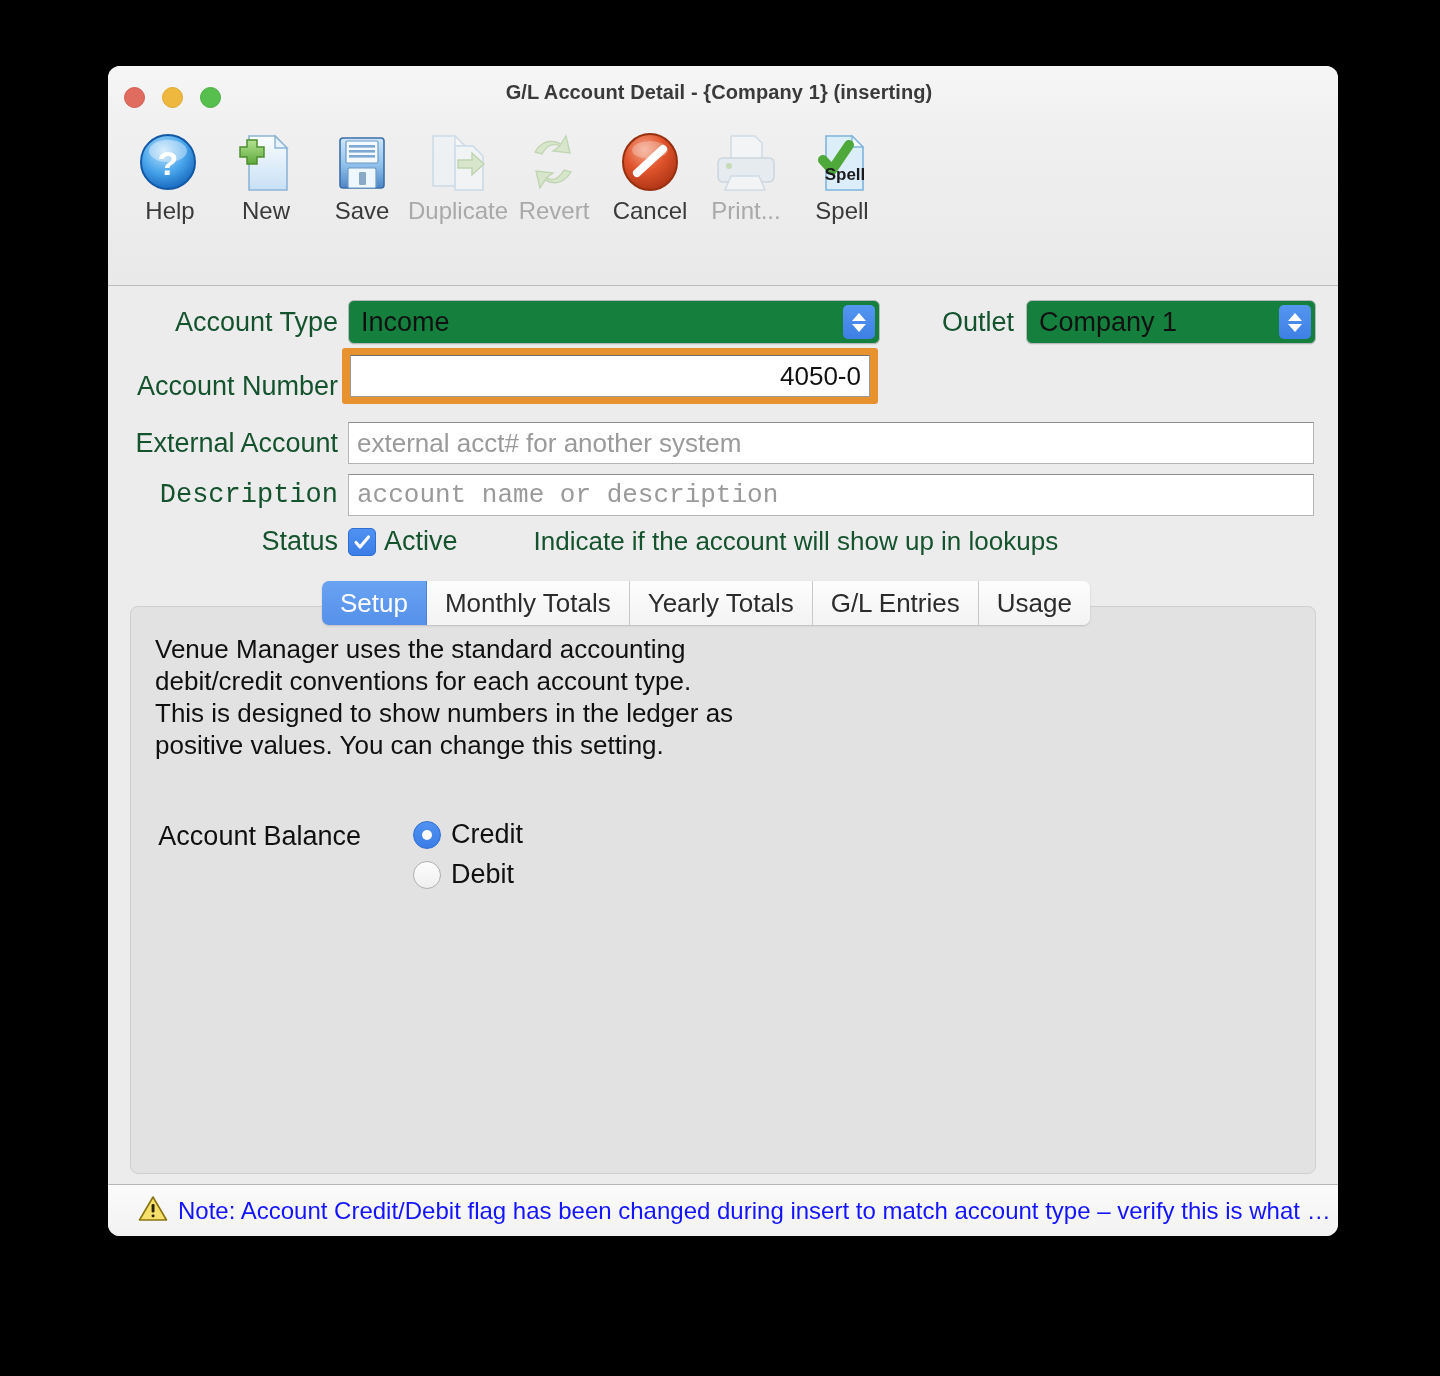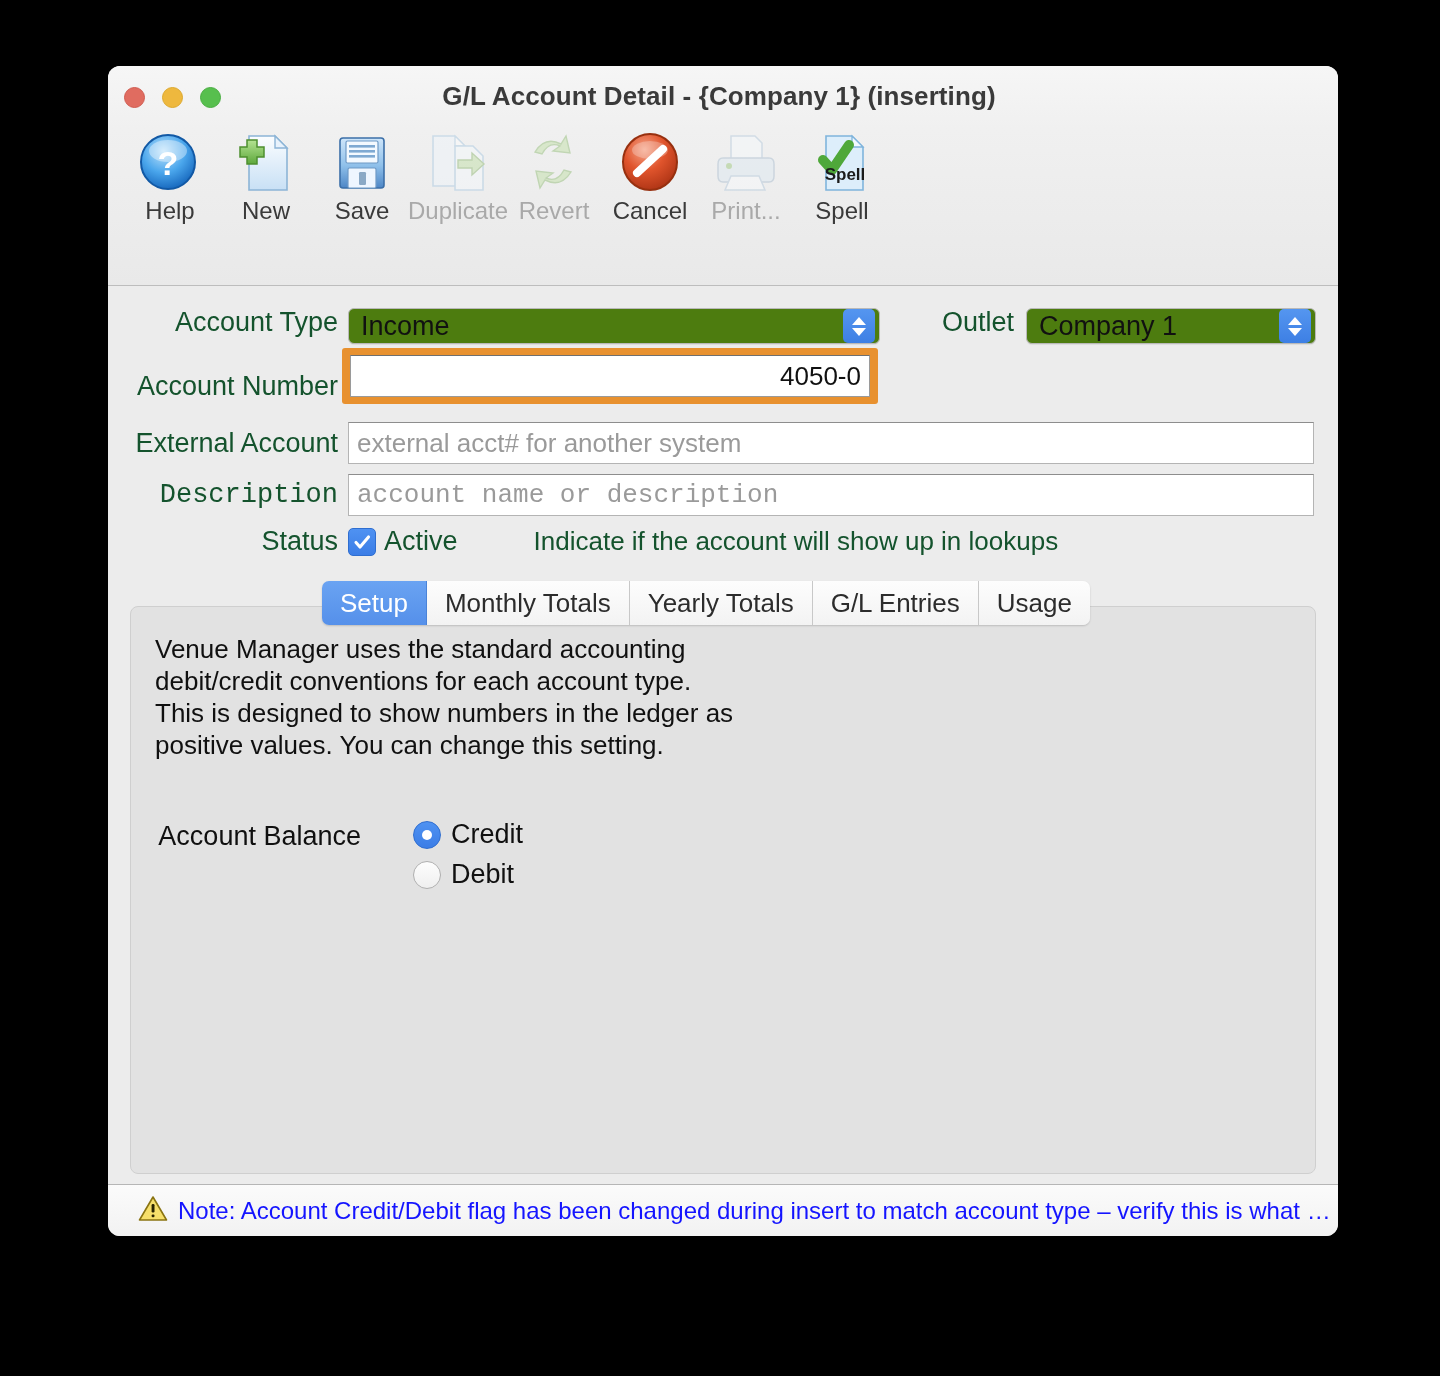--- a/index.html
+++ b/index.html
@@ -43,21 +43,21 @@
     border-radius: 50%;
   }
   .light.red    { background: #e06c60; border: 1px solid #d05b50; }
   .light.yellow { background: #eeb83e; border: 1px solid #dda92e; }
   .light.green  { background: #57bf4e; border: 1px solid #49ae41; }
 
   #window-title {
     position: absolute;
     left: 0; right: 8px; top: 15px;
     text-align: center;
-    font-size: 26px;
+    font-size: 20px;
     font-weight: bold;
     color: #3a3a3a;
     letter-spacing: 0.1px;
   }
 
   
   #toolbar {
     height: 158px;
     flex: 0 0 158px;
     background: linear-gradient(to bottom, #f0f0f0 0%, #e9e9e9 100%);
@@ -118,31 +118,30 @@
     display: flex;
     align-items: center;
     padding: 0 8px;
   }
   .tfield.ph { color: #9a9a9a; }
   .tfield.right { justify-content: flex-end; }
 
   
   .popup {
     position: relative;
-    background: #4d7c0f;
+    background: #15803d;
     border: 1px solid #b9b9b9;
     border-radius: 6px;
-    height: 36px;
+    height: 44px;
     display: flex;
     align-items: center;
     padding: 0 52px 0 12px;
     font-size: 27px;
     color: #111;
     box-shadow: 0 1px 1px rgba(0,0,0,0.07);
-    margin-top: 8px;
   }
   .stepper {
     position: absolute;
     right: 4px; top: 50%;
     transform: translateY(-50%);
     width: 32px; height: 34px;
     background: linear-gradient(to bottom, #5596f0 0%, #3d7fe4 100%);
     border-radius: 5px;
     display: flex;
     flex-direction: column;

